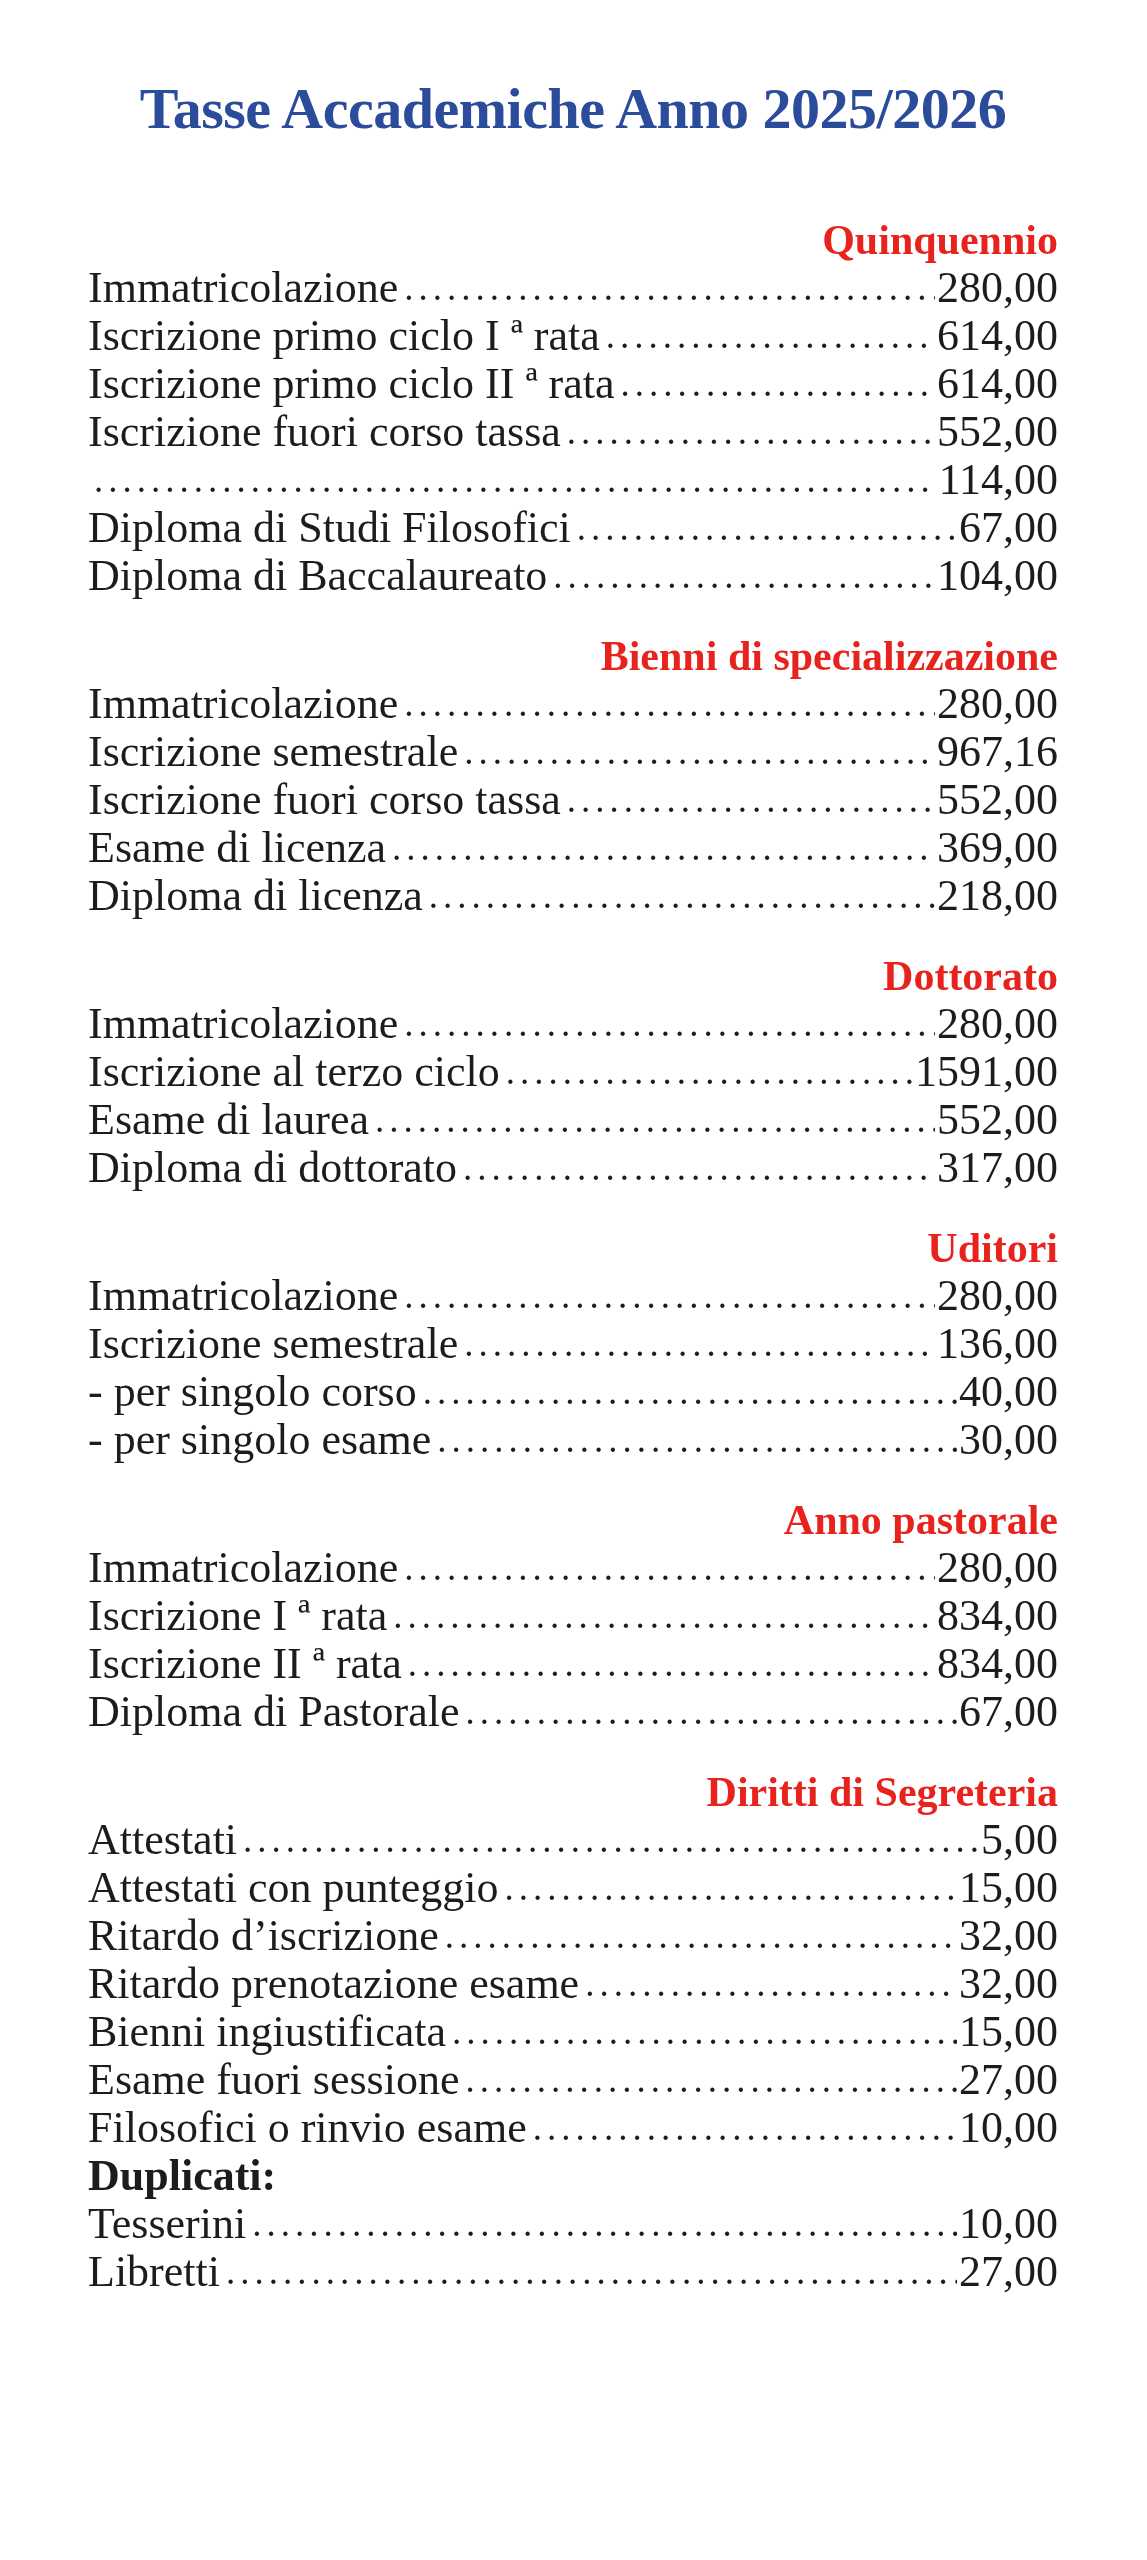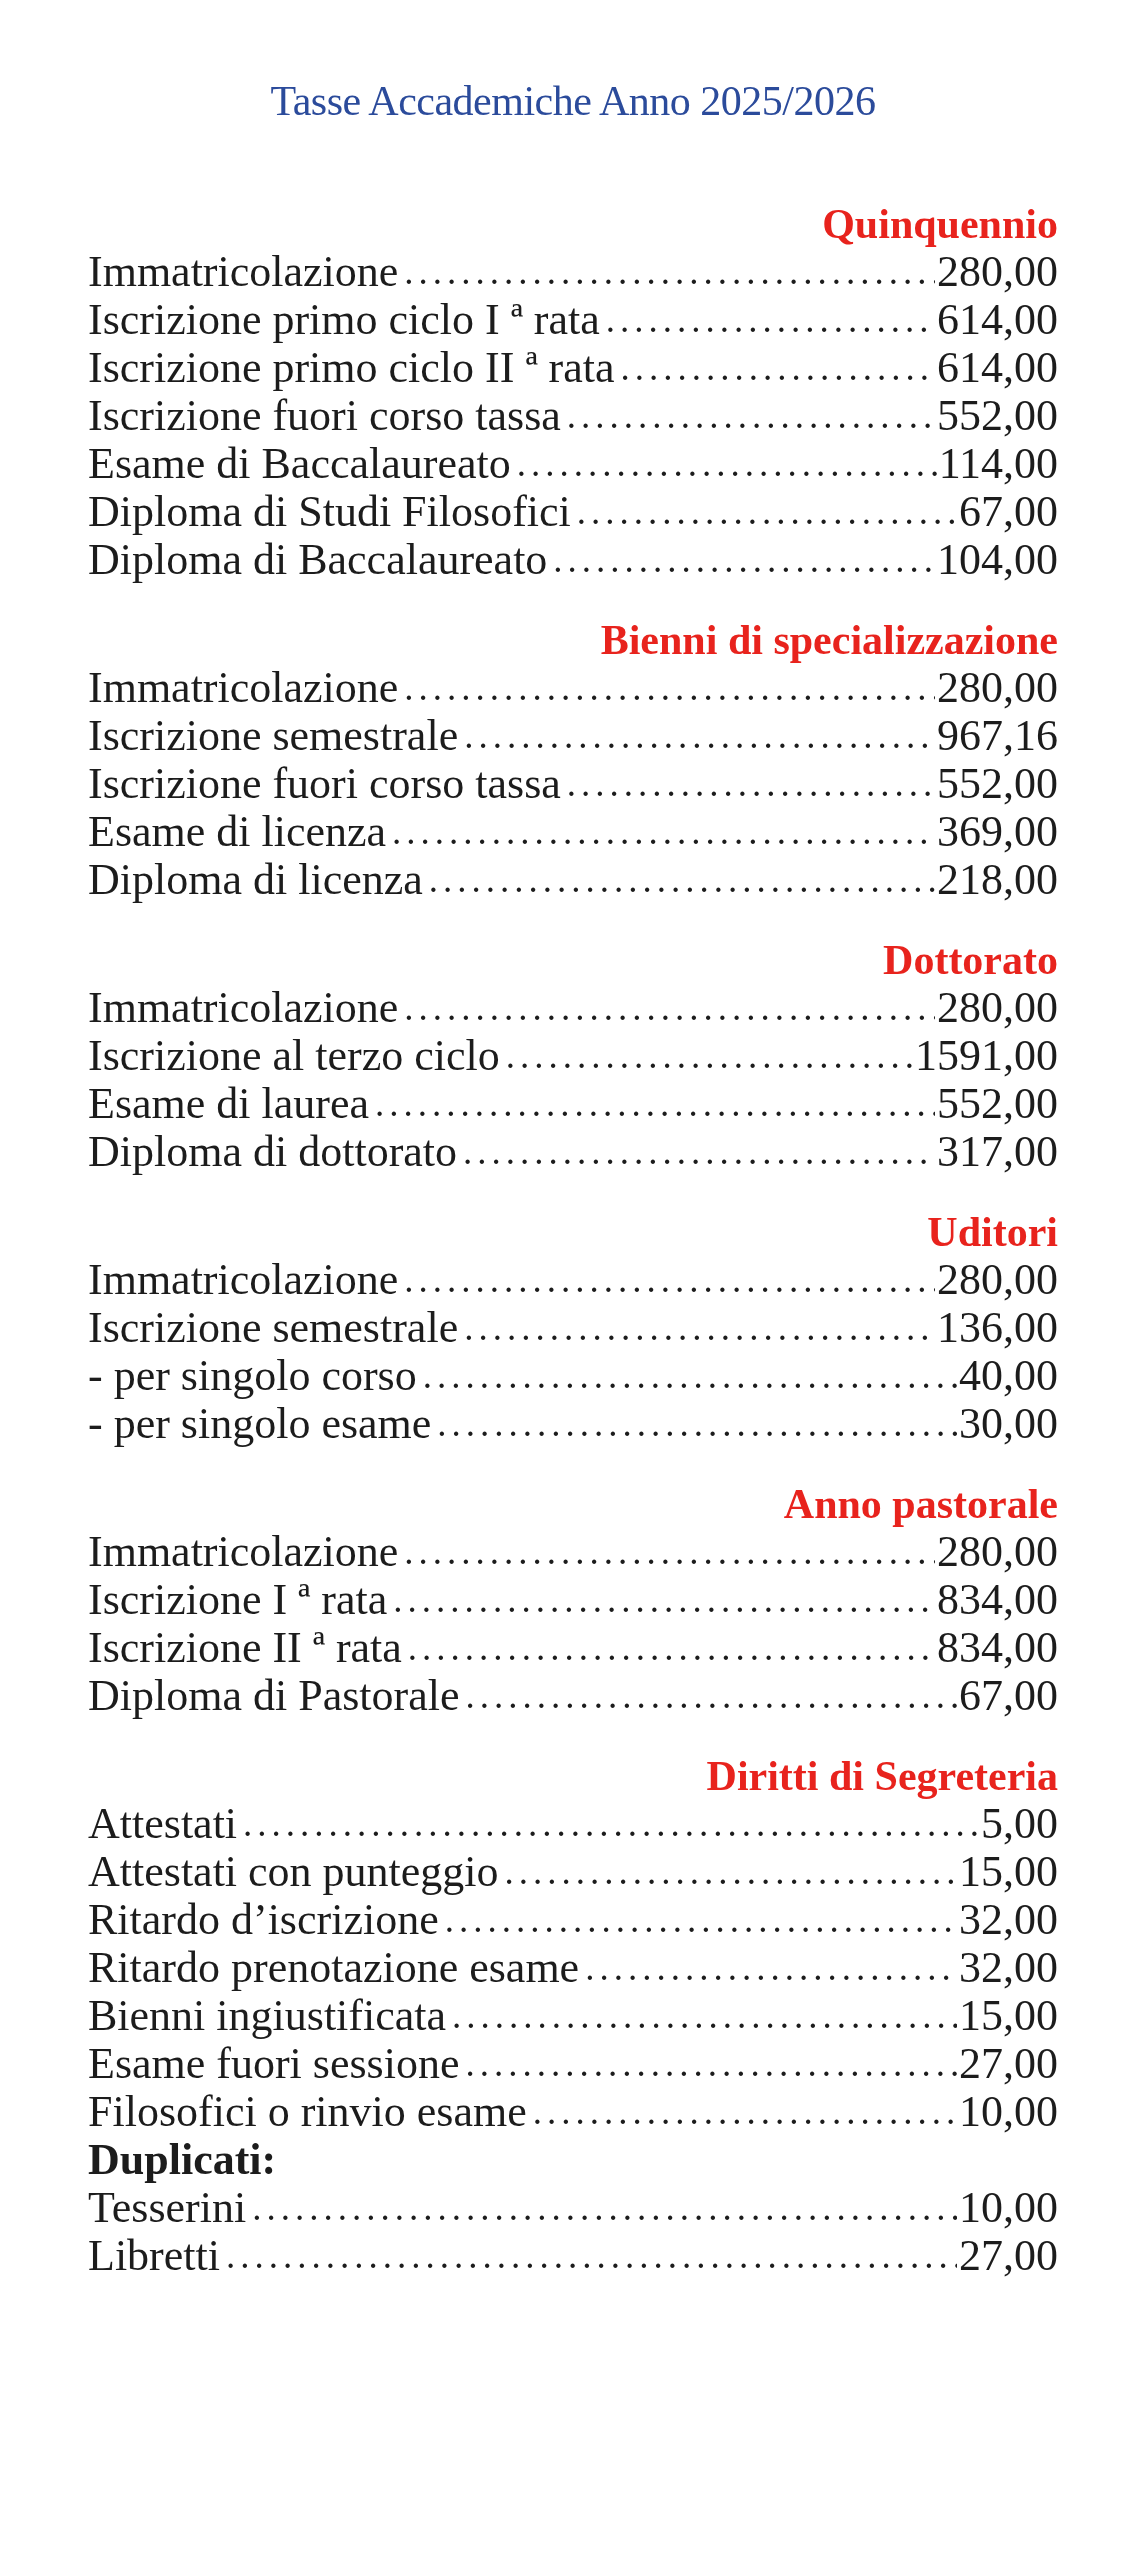--- a/index.html
+++ b/index.html
@@ -15,23 +15,23 @@
     height: 2560px;
     background: var(--paper);
     overflow: hidden;
     font-family: "Liberation Serif", "DejaVu Serif", serif;
     color: var(--ink);
     box-sizing: border-box;
     padding: 80px 89px 0 88px;
   }
   h1.doc-title {
     margin: 0 0 78px 0;
-    font-size: 42px;
+    font-size: 58px;
     line-height: 1.0;
-    font-weight: normal;
+    font-weight: bold;
     text-align: center;
     color: var(--blue);
     letter-spacing: -0.5px;
     white-space: nowrap;
   }
   .section + .section { margin-top: 32px; }
   h2.section-title {
     margin: 0;
     font-size: 42px;
     line-height: 48px;
@@ -81,21 +81,20 @@
           <span class="label">Iscrizione primo ciclo II ª rata</span>
           <span class="leader">......................................................................................................................................................</span>
           <span class="value">614,00</span>
         </div>
         <div class="row">
           <span class="label">Iscrizione fuori corso tassa</span>
           <span class="leader">......................................................................................................................................................</span>
           <span class="value">552,00</span>
         </div>
         <div class="row">
-          <span class="label">Esame di Baccalaureato</span>
           <span class="leader">......................................................................................................................................................</span>
           <span class="value">114,00</span>
         </div>
         <div class="row">
           <span class="label">Diploma di Studi Filosofici</span>
           <span class="leader">......................................................................................................................................................</span>
           <span class="value">67,00</span>
         </div>
         <div class="row">
           <span class="label">Diploma di Baccalaureato</span>

